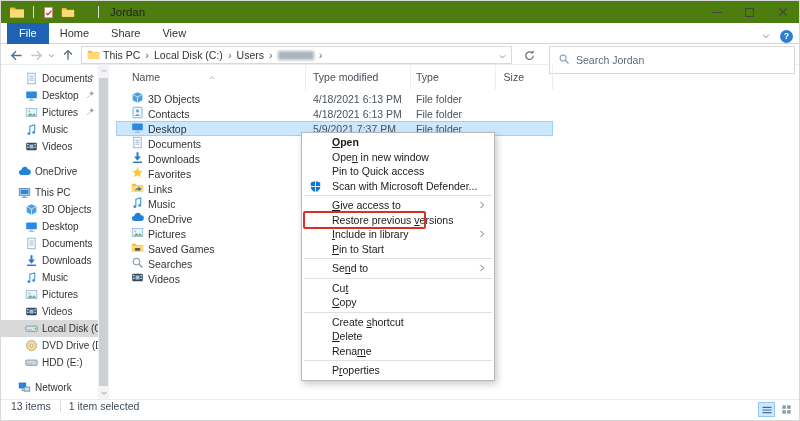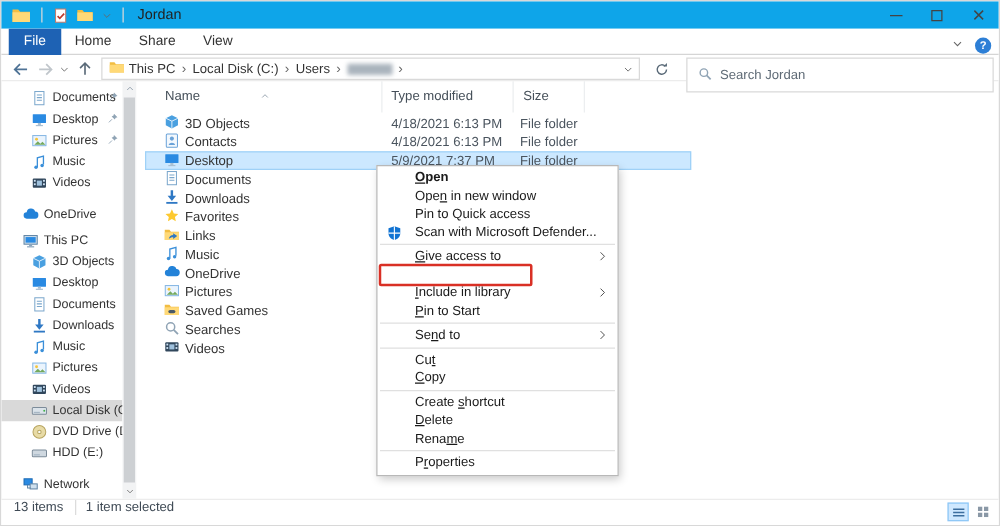--- a/index.html
+++ b/index.html
@@ -1,21 +1,21 @@
 <!DOCTYPE html>
 <html><head>
 <meta charset="utf-8">
 <style>
   * { margin:0; padding:0; box-sizing:border-box; }
   html,body { background:#fff; }
   body { width:800px; height:421px; font-family:"Liberation Sans","DejaVu Sans",sans-serif; }
   .window { position:relative; width:800px; height:421px; background:#fff; overflow:hidden; border:1px solid #d8d8d8; }
 
   
-  .titlebar { position:absolute; top:0; left:0; right:0; height:22px; display:flex; align-items:center; background:#0ea5e9; }
+  .titlebar { position:absolute; top:0; left:0; right:0; height:22px; display:flex; align-items:center; background:#4d7c0f; }
   .qat-sep { width:1px; height:12px; background:#d9d9d9; margin:0 5px; }
   .qat-btn { padding:0 3px; display:flex; align-items:center; }
   .title-text { font-size:11.5px; color:#222; margin-left:6px; }
   .win-controls { position:absolute; right:0; top:0; display:flex; height:22px; }
   .win-btn { width:33px; height:22px; display:flex; align-items:center; justify-content:center; }
   .glyph-min { width:10px; height:1px; background:#444; }
   .glyph-max { width:9px; height:9px; border:1px solid #444; }
 
   
   .ribbon { position:absolute; top:22px; left:0; right:0; height:21px; border-bottom:1px solid #d5d5d5; background:#fff; display:flex; }
@@ -412,20 +412,21 @@
           <path d="M3.5 6l4.5 4.5L12.5 6" stroke="#666" stroke-width="1.3" fill="none"></path>
         </svg>
       </span>
   </div>
 
   <div class="headers" id="headers">
       <div class="hcell c-name">Name<span class="sort-caret"><svg width="8" height="8" viewBox="0 0 16 16">
             <path d="M3.5 10l4.5-4.5L12.5 10" stroke="#8a98a6" stroke-width="1.4" fill="none"></path>
           </svg></span></div>
       <div class="hcell c-date">Type modified</div>
+      <div class="hcell c-type">Type</div>
       <div class="hcell c-size">Size</div>
     </div>
   <div class="rows" id="rows">
       <div class="row">
         <div class="cell c-name">
           <span class="icon"><svg width="13" height="13" viewBox="0 0 16 16">
               <path d="M8 1.5L14 4.4v6.9L8 14.5 2 11.3V4.4z" fill="#4aa0e0"></path>
               <path d="M2 4.4l6 2.9 6-2.9M8 7.3v7.2" stroke="#eaf4fd" stroke-width=".9" fill="none"></path>
             </svg></span>
           <span>3D Objects</span>
@@ -607,20 +608,21 @@
         <span>Scan with Microsoft Defender...</span>
       </div>
       <div class="menu-sep"></div>
       <div class="menu-item">
         <span><span class="accel">G</span>ive access to</span>
         <span class="submenu-arrow"><svg width="10" height="10" viewBox="0 0 16 16">
             <path d="M5.5 3l5 5-5 5" stroke="#444" stroke-width="1.2" fill="none"></path>
           </svg></span>
       </div>
       <div class="menu-item">
+        <span>Restore previous <span class="accel">v</span>ersions</span>
         <span class="red-box"></span>
       </div>
       <div class="menu-item">
         <span><span class="accel">I</span>nclude in library</span>
         <span class="submenu-arrow"><svg width="10" height="10" viewBox="0 0 16 16">
             <path d="M5.5 3l5 5-5 5" stroke="#444" stroke-width="1.2" fill="none"></path>
           </svg></span>
       </div>
       <div class="menu-item">
         <span><span class="accel">P</span>in to Start</span>

